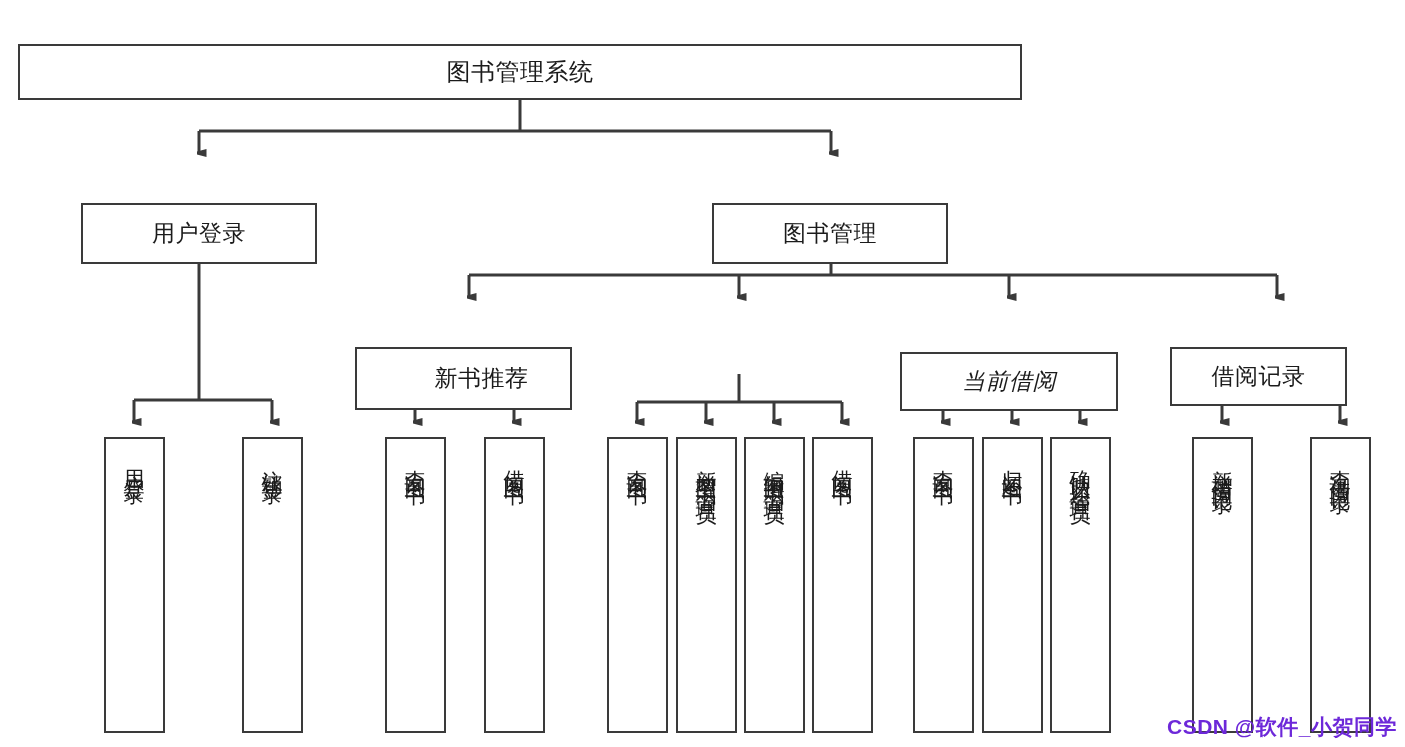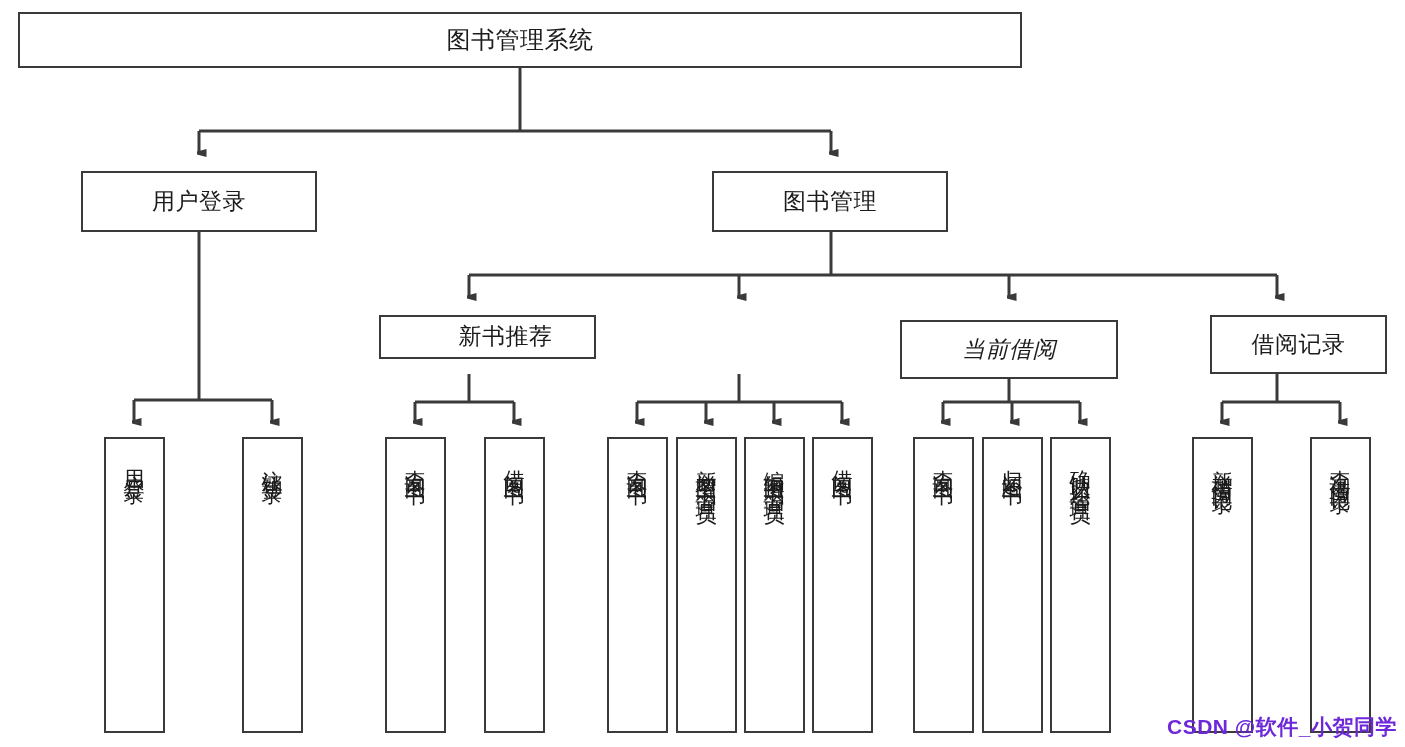--- a/index.html
+++ b/index.html
@@ -33,20 +33,21 @@
     border: 2px solid #3a3a3a;
     display: flex;
     align-items: center;
     justify-content: center;
     color: #1b1b1b;
   }
   .node.horiz {
     font-size: 23px;
     letter-spacing: 0.5px;
     line-height: 1.1;
+    margin-top: 32px;
   }
   .node.root {
     font-size: 24px;
   }
   .node.leaf {
     font-size: 21px;
     align-items: flex-start;
     justify-content: center;
     padding-top: 14px;
   }
@@ -131,30 +132,30 @@
   </div>
 
   <div class="node horiz" style="left:81px; top:171px; width:236px; height:61px;">
     <span>用户登录</span>
   </div>
 
   <div class="node horiz" style="left:712px; top:171px; width:236px; height:61px;text-align:center;">
     <span>图书管理</span>
   </div>
 
-  <div class="node horiz" style="left:379px; top:315px; width:217px; height:44px;padding-left:36px;">
+  <div class="node horiz" style="left:355px; top:315px; width:217px; height:63px;padding-left:36px;">
     <span>新书推荐</span>
   </div>
 
 
   <div class="node horiz" style="left:900px; top:320px; width:218px; height:59px;font-style:italic;">
     <span>当前借阅</span>
   </div>
 
-  <div class="node horiz" style="left:1210px; top:315px; width:177px; height:59px;">
+  <div class="node horiz" style="left:1170px; top:315px; width:177px; height:59px;">
     <span>借阅记录</span>
   </div>
 
   <div class="node leaf" style="left:104px; top:437px; width:61px; height:296px;">
     <span class="vtext">用户登录</span>
   </div>
 
   <div class="node leaf" style="left:242px; top:437px; width:61px; height:296px;">
     <span class="vtext">注销登录</span>
   </div>

